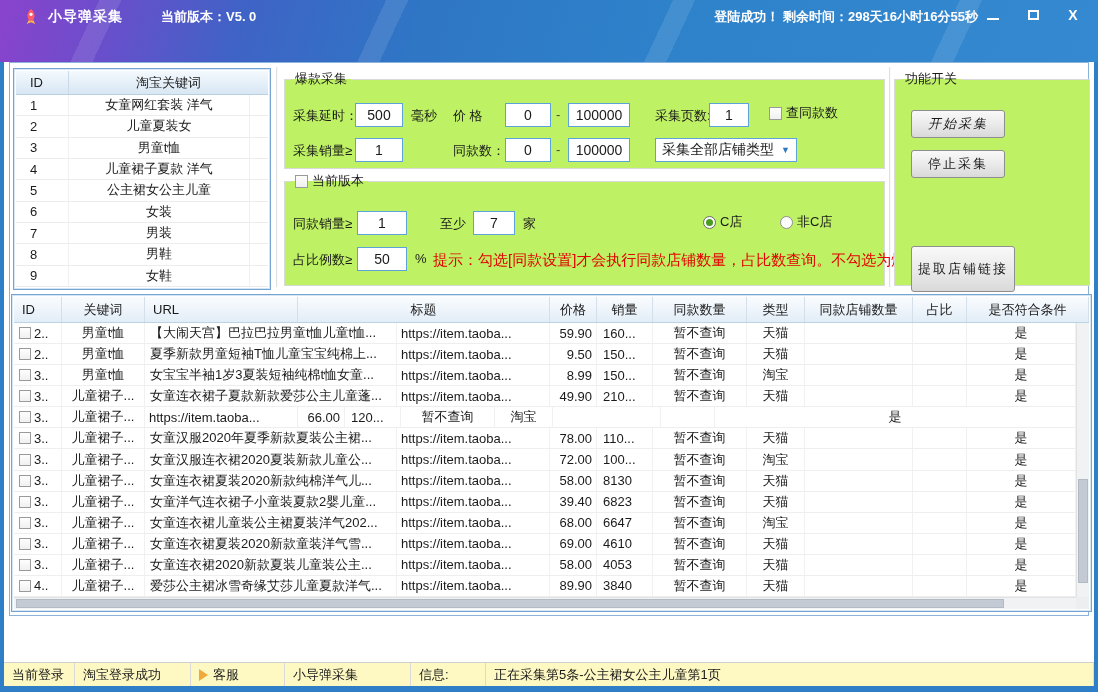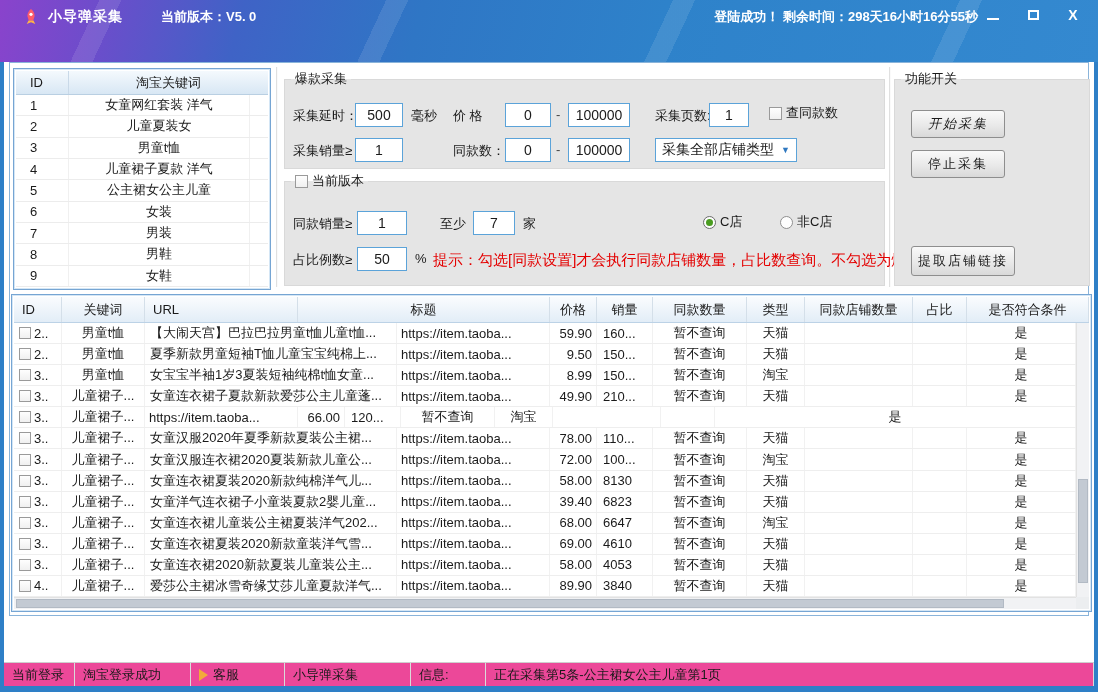--- a/index.html
+++ b/index.html
@@ -45,21 +45,21 @@
     box-shadow:0 0 0 1px #d4e6f5 inset; background:#fff; display:flex; flex-direction:column; padding:2px; }
   .kw-header { height:24px; display:flex; background:linear-gradient(#f4f9fd,#d8e7f4); border-bottom:1px solid #b9cfe2; font-size:13px; }
   .kw-header .h-id { width:52px; padding-left:14px; display:flex; align-items:center; }
   .kw-header .h-kw { flex:1; display:flex; align-items:center; justify-content:center; border-left:1px solid #c9d9e8; }
   .kw-rows { flex:1; display:flex; flex-direction:column; }
   .kw-row { flex:1; display:flex; border-bottom:1px solid #ececec; font-size:13px; }
   .kw-row .c-id { width:52px; padding-left:14px; display:flex; align-items:center; }
   .kw-row .c-kw { flex:1; display:flex; align-items:center; justify-content:center; border-left:1px solid #f0f0f0; border-right:1px solid #f0f0f0; margin-right:18px; }
 
   
-  fieldset { border:1px solid #d9d9d9; position:absolute; background:#e5e5e5; }
+  fieldset { border:1px solid #d9d9d9; position:absolute; background:#bef264; }
   legend { font-size:13px; padding:0 4px; margin-left:6px; color:#1a1a1a; }
   .fs-burst { left:274px; top:7px; width:601px; height:99px; }
   .fs-same  { left:274px; top:109px; width:601px; height:114px; }
   .fs-func  { left:884px; top:7px; width:196px; height:216px; }
 
   .lbl { position:absolute; font-size:13px; white-space:nowrap; }
   .tbox { position:absolute; height:24px; border:1px solid #5ba3d9; text-align:center; font-size:14px;
     font-family:"Liberation Sans","DejaVu Sans",sans-serif; color:#1a1a1a; background:#fff; outline:none; }
   .dash { position:absolute; font-size:13px; color:#444; }
   .cb { display:inline-block; width:13px; height:13px; border:1px solid #9a9a9a; background:linear-gradient(#fefefe,#f0f0f0); vertical-align:middle; }
@@ -94,21 +94,21 @@
   .dc.c6,.dc.c7,.dc.c9,.dc.c10 { justify-content:center; } .dc.c8 { justify-content:center; }
   .cb.small { width:12px; height:12px; flex:none; }
 
   .vscroll { position:absolute; top:26px; right:0; width:13px; bottom:12px; background:#f1f2f4; border-left:1px solid #e2e2e2; }
   .vthumb { position:absolute; left:1px; right:1px; top:57%; height:38%; background:#c3cad3; border:1px solid #b2bac4; }
   .hscroll { position:absolute; left:0; right:13px; bottom:0; height:12px; background:#f1f2f4; border-top:1px solid #e2e2e2; }
   .hthumb { position:absolute; top:1px; bottom:1px; left:2px; width:93%; background:#c3cad3; border:1px solid #b2bac4; }
   .scorner { position:absolute; right:0; bottom:0; width:13px; height:12px; background:#eceef0; }
 
   
-  .statusbar { margin-top:auto; height:24px; border-top:1px solid #cfcfcf; background:#ec4899; display:flex; align-items:center; font-size:13px; }
+  .statusbar { margin-top:auto; height:24px; border-top:1px solid #cfcfcf; background:#fef9c3; display:flex; align-items:center; font-size:13px; }
   .st-item { height:100%; display:flex; align-items:center; padding-left:8px; border-right:1px solid #dadada; }
   .st-icon { width:0; height:0; border-left:9px solid #f2a93b; border-top:6px solid transparent; border-bottom:6px solid transparent; margin-right:5px; }
 </style>
 </head>
 <body>
 
 <div class="window">
 
   <div class="titlebar">
     <div class="tb-row">
@@ -235,21 +235,21 @@
         <span class="lbl" style="left:8px; top:61px;">占比例数≥</span>
         <input class="tbox" style="left: 72px; top: 57px; width: 50px;" readonly="" value="50">
         <span class="lbl unit" style="left:130px; top:61px;">%</span>
         <span class="hint" style="left:148px; top:61px;">提示：勾选[同款设置]才会执行同款店铺数量，占比数查询。不勾选为爆款采集</span>
       </fieldset>
 
       <fieldset class="fs-func">
         <legend>功能开关</legend>
         <button class="btn" style="left:16px; top:22px; width:94px; height:28px;font-style:italic;">开始采集</button>
         <button class="btn" style="left:16px; top:62px; width:94px; height:28px;">停止采集</button>
-        <button class="btn" style="left:16px; top:158px; width:104px; height:30px;">提取店铺链接</button>
+        <button class="btn" style="left:16px; top:158px; width:104px; height:46px;">提取店铺链接</button>
       </fieldset>
 
       <div class="res-panel">
         <div class="res-inner">
           <div class="res-header">
               <span class="hc c0 al">ID</span>
               <span class="hc c1">关键词</span>
               <span class="hc c3 al">URL</span>
               <span class="hc c2">标题</span>
               <span class="hc c4">价格</span>

